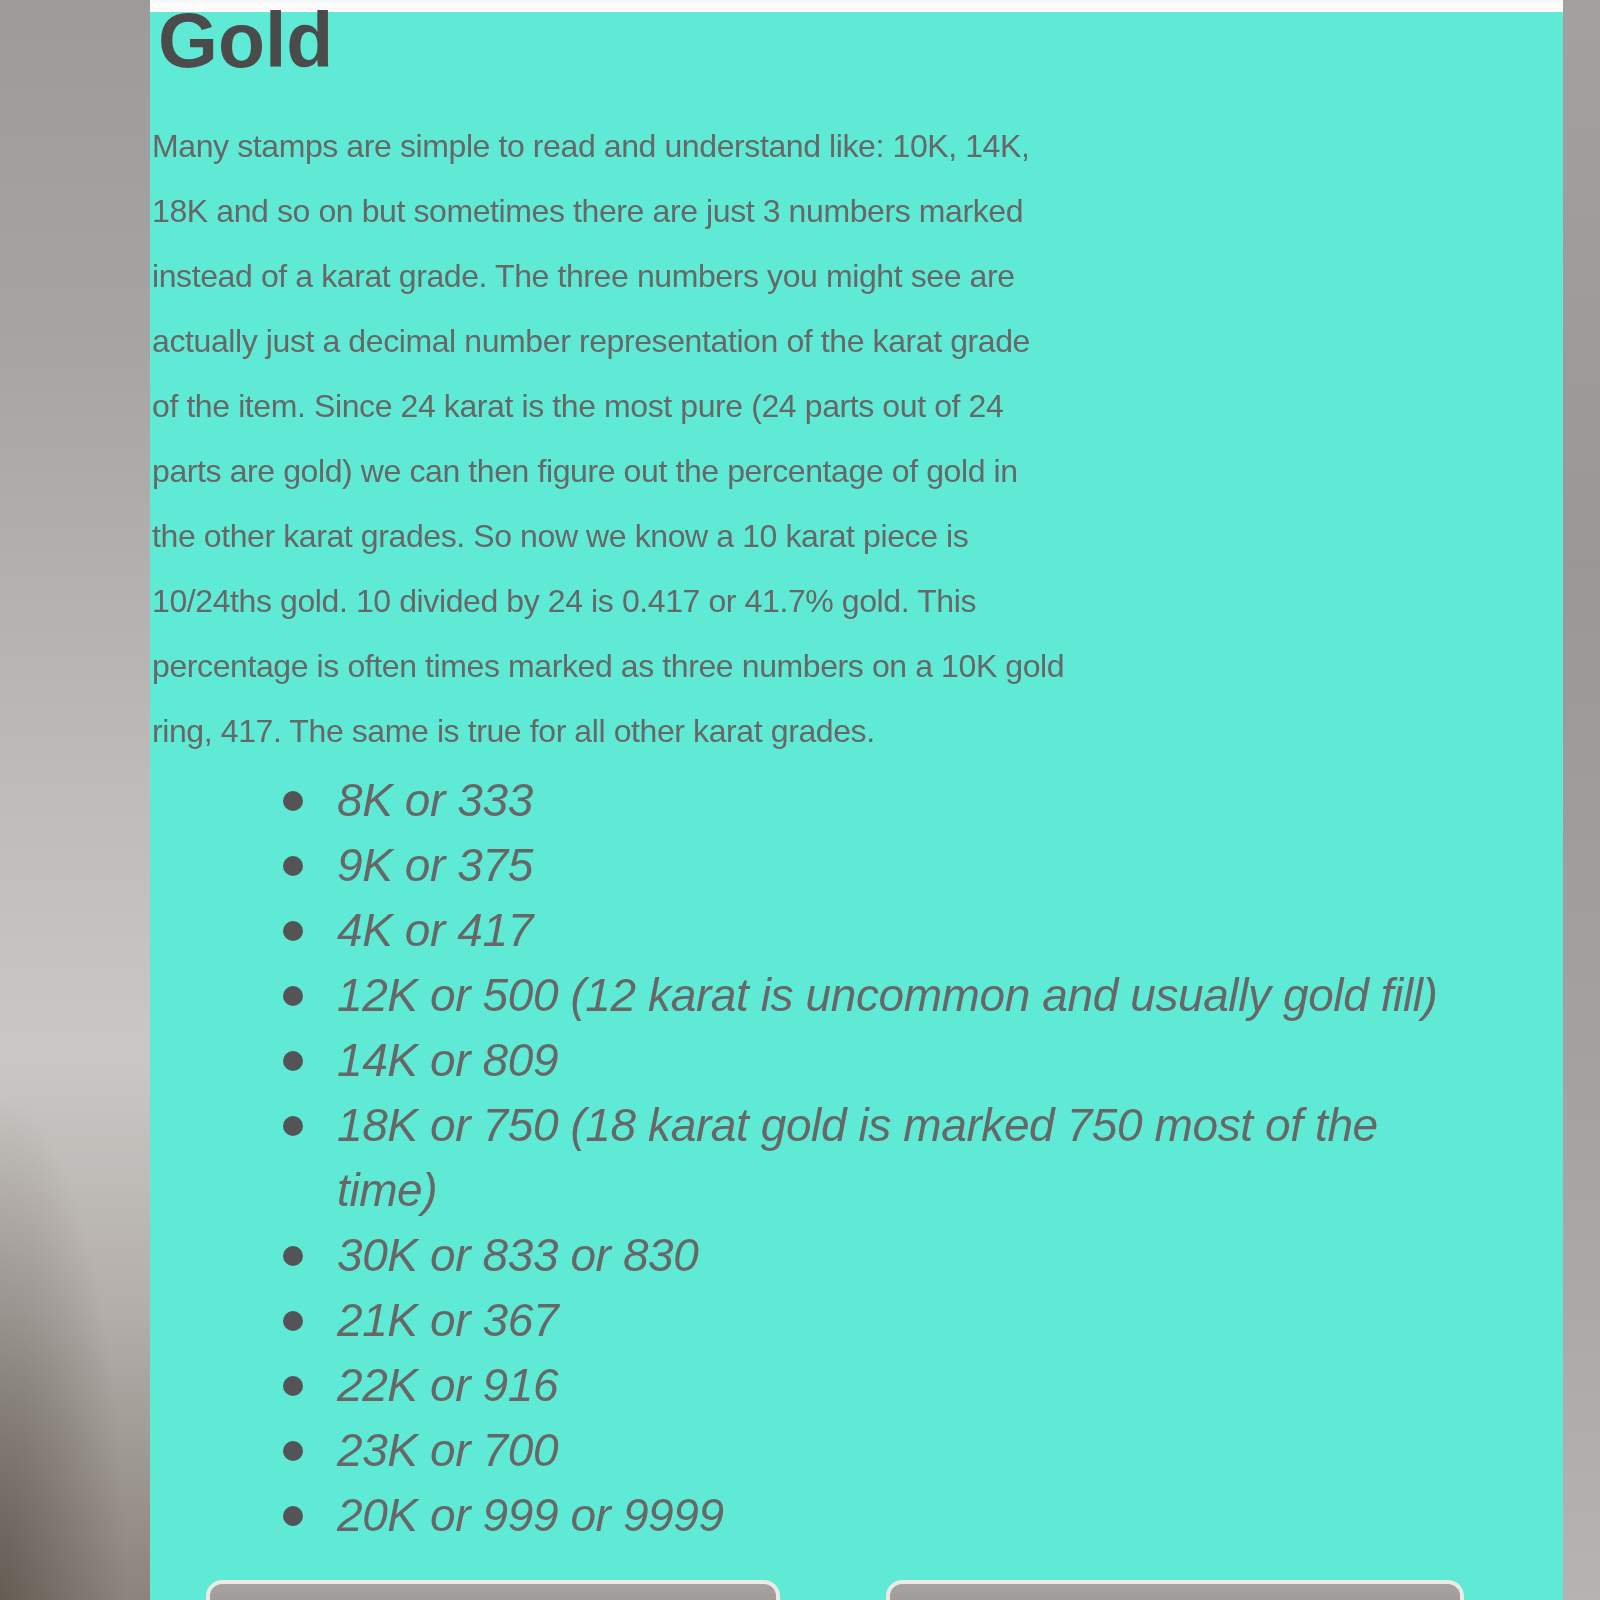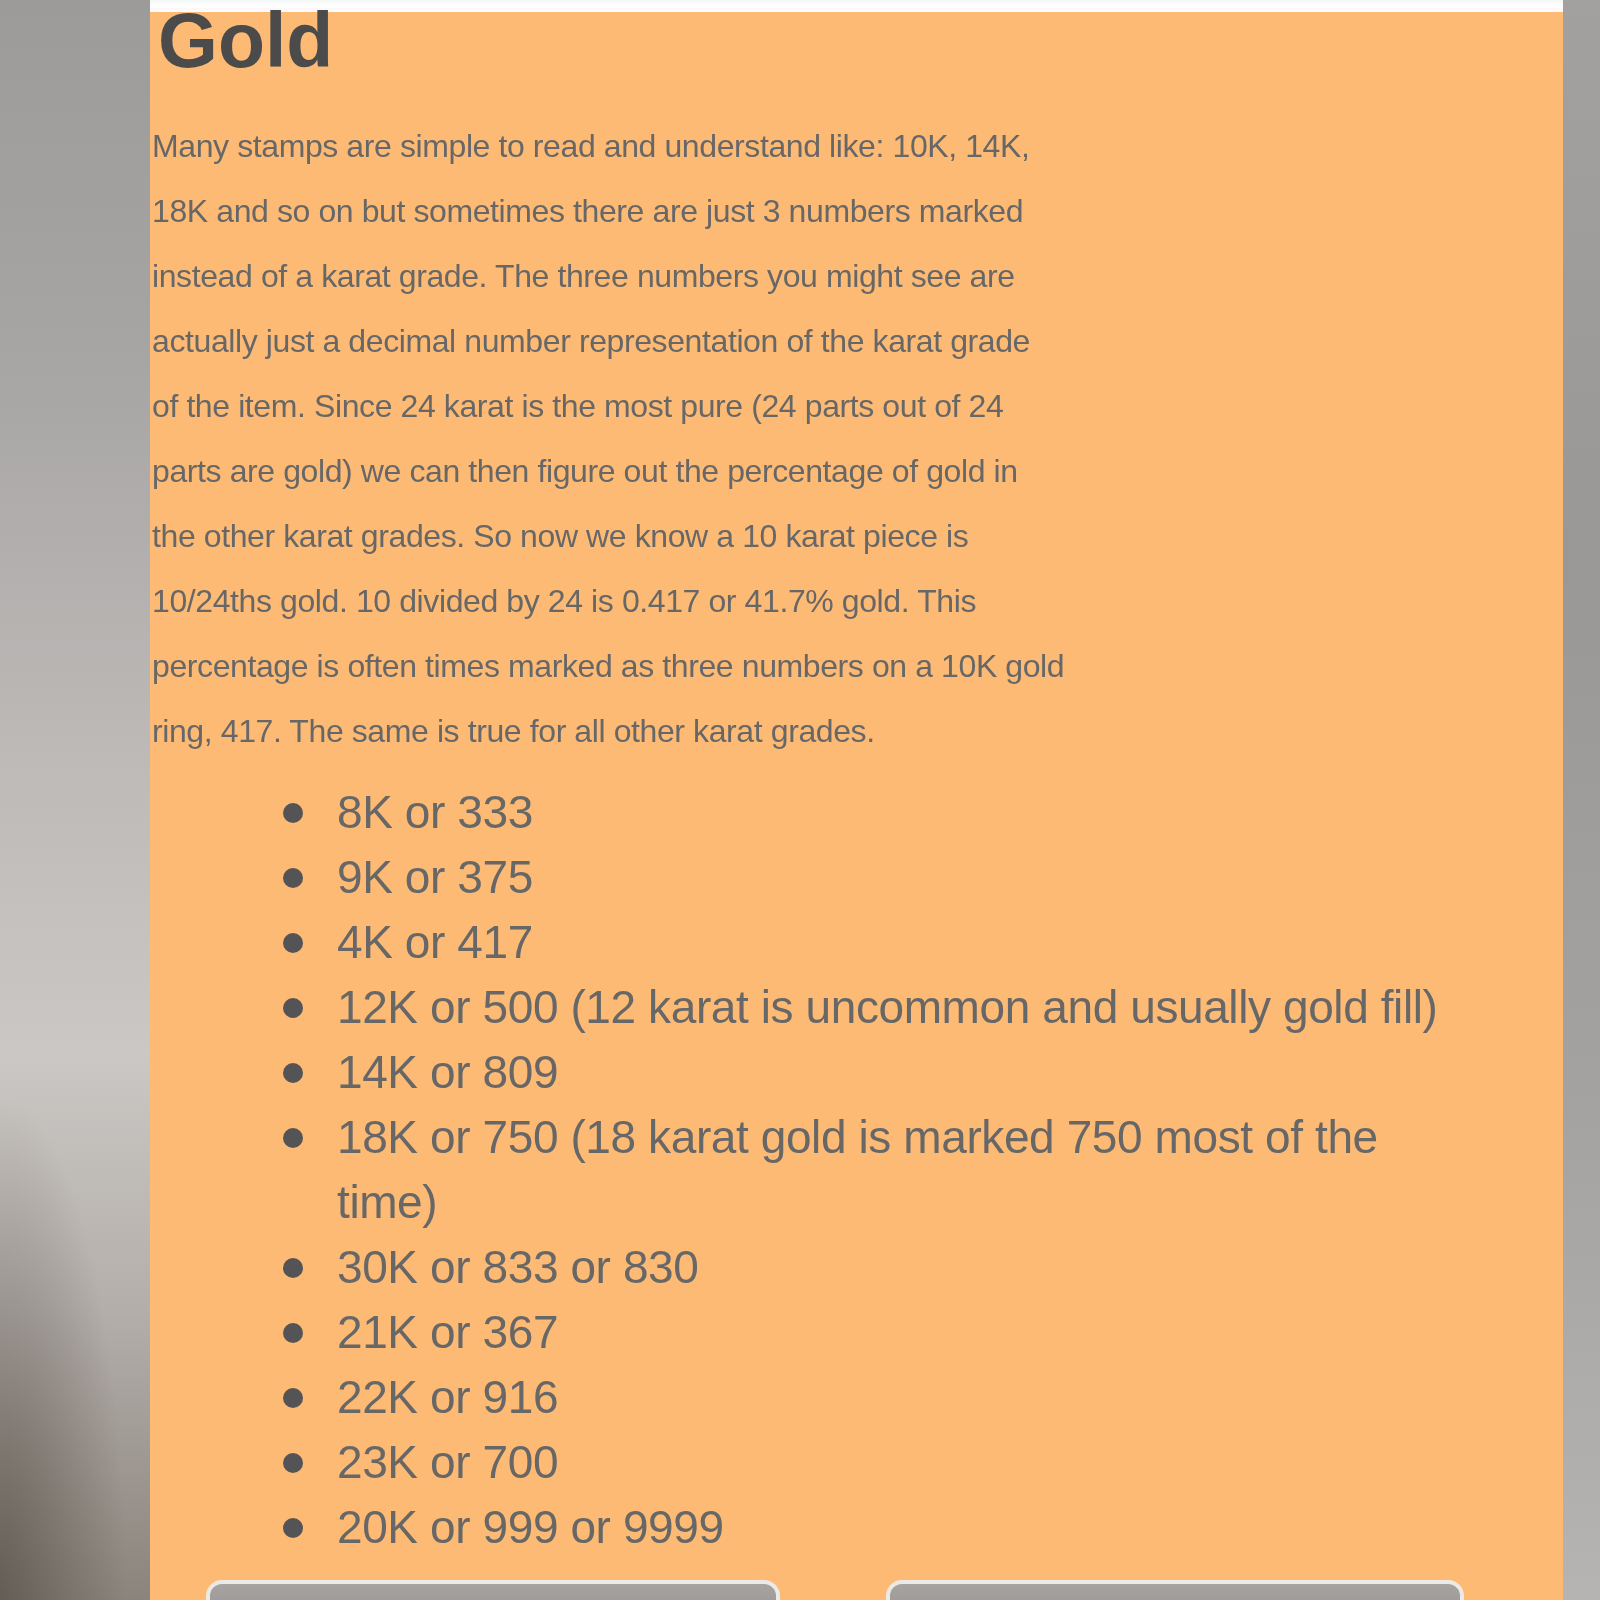--- a/index.html
+++ b/index.html
@@ -14,38 +14,38 @@
     background:
       radial-gradient(120% 45% at 0% 100%, rgba(62,54,45,.50), rgba(62,54,45,0) 70%),
       linear-gradient(to bottom, #9c9b9a 0%, #a7a5a4 22%, #bdbab8 48%, #cac7c4 66%, #b3aeaa 82%, #8b847c 100%);
   }
   .right-bar {
     position:absolute; right:0; top:0; width:37px; height:1600px;
     background:linear-gradient(to bottom, #a3a1a0 0%, #999897 35%, #a5a3a1 70%, #b6b4b2 100%);
   }
   .content {
     position:absolute; left:150px; top:0; width:1413px; height:1600px;
-    background:#fdba74; overflow:hidden;
+    background:#5eead4; overflow:hidden;
   }
   .top-strip {
     height:12px;
     background:linear-gradient(to bottom,#f2f8f6 0%,#fbfdfc 35%,#fffefe 55%,#fdf6f6 75%,#fefefe 100%);
   }
   h1.title {
     margin:-14px 0 0 8px;
     font-size:77px; line-height:84px; font-weight:bold;
     color:#4b4b4b; letter-spacing:0;
   }
   .para {
     margin:32px 0 0 2px;
     font-size:32px; line-height:65px;
     color:#676767; letter-spacing:-0.4px;
     white-space:pre;
   }
-  ul.karat { list-style:none; margin:16px 0 0 0; padding:0; }
+  ul.karat { list-style:none; margin:4px 0 0 0; padding:0;font-style:italic; }
   ul.karat li {
     display:flex; align-items:flex-start;
     padding-left:133px;
     font-size:46px; line-height:65px;
     color:#676767; letter-spacing:-0.4px;
   }
   .dot {
     flex:0 0 20px; width:20px; height:20px; border-radius:50%;
     background:#545456; margin:23px 34px 0 0;
   }

